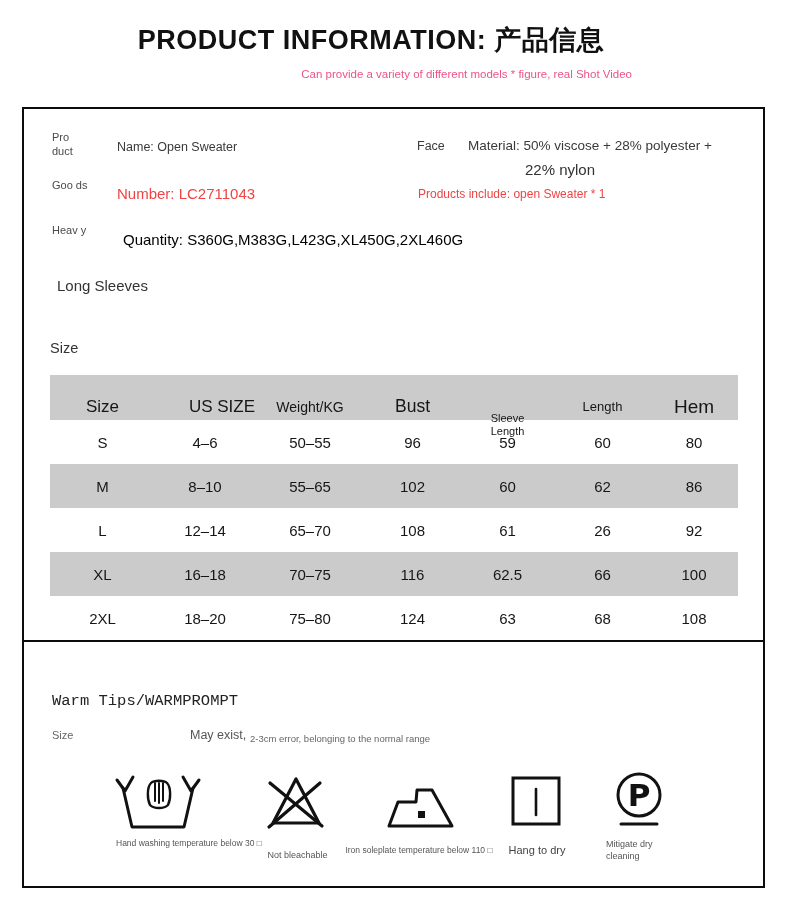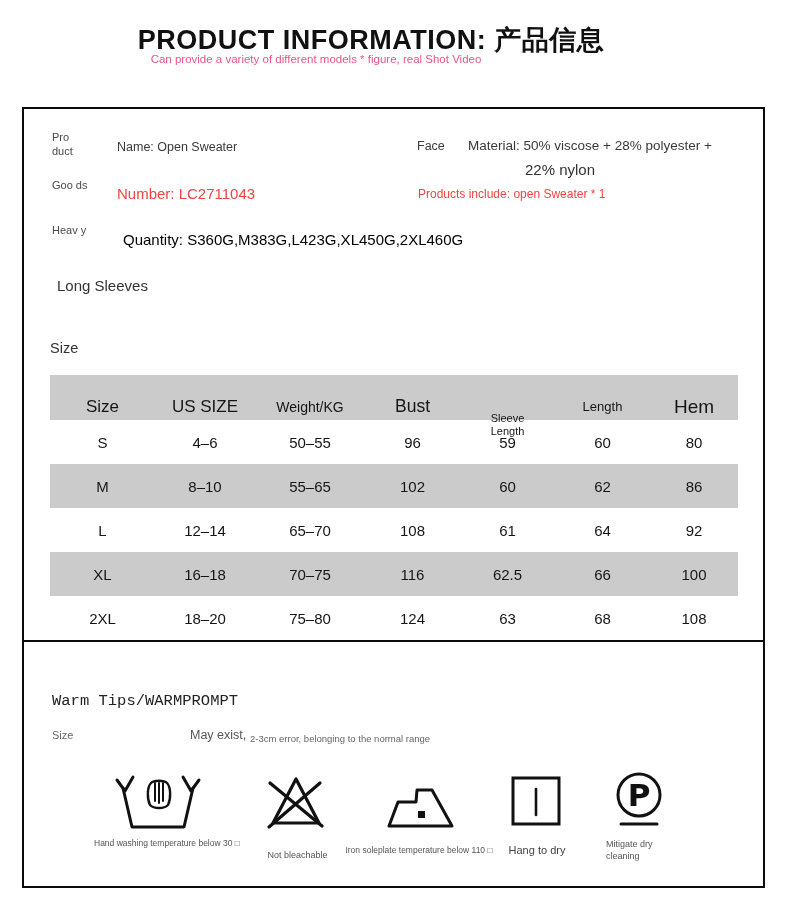--- a/index.html
+++ b/index.html
@@ -8,21 +8,21 @@
     width:790px; height:923px; position:relative; overflow:hidden;
     font-family:"Liberation Sans","DejaVu Sans",sans-serif; color:#333;
   }
   .abs { position:absolute; }
 
   .page-title {
     top:22px; left:0; width:742px; text-align:center;
     font-size:27px; font-weight:700; color:#111; letter-spacing:.5px;
   }
   .page-subtitle {
-    top:53px; left:0; width:632px; text-align:center;
+    top:68px; left:0; width:632px; text-align:right;
     font-size:11.5px; color:#ea5586;
   }
 
   .main-box {
     top:107px; left:22px; width:743px; height:781px;
     border:2px solid #0c0c0c; background:#fff;
   }
   .section-divider {
     top:640px; left:22px; width:743px; height:0;
     border-top:2px solid #0c0c0c;
@@ -43,34 +43,34 @@
   .v-sleeves  { top:277px; left:57px;  font-size:15px; color:#333; }
   .v-sizelbl  { top:340px; left:50px;  font-size:14.5px; color:#333; }
 
   .size-table { top:375px; left:50px; width:688px; font-size:15px; color:#161616; }
   .t-row {
     display:grid; grid-template-columns:105px 100px 110px 95px 95px 95px 88px;
     align-items:center; height:44px; text-align:center;
   }
   .t-head { height:45px; background:#cbcbcb; }
   .t-row.gray { background:#cbcbcb; }
-  .h0{font-size:17px;} .h1{font-size:17px;} .h2{font-size:14px;}
+  .h0{font-size:17px;} .h1{font-size:17px;text-align:right;} .h2{font-size:14px;}
   .h3{font-size:17.5px;} .h4{font-size:11px; line-height:1.2;margin-top:37px;}
   .h5{font-size:13px;} .h6{font-size:19px;}
   .h4 span{ display:inline-block; width:48px; }
 
   .wt-title  { top:692px; left:52px; font-size:15.5px; color:#222;font-family:Liberation Mono, monospace; }
   .wt-size   { top:729px; left:52px; font-size:11px; color:#666; }
   .wt-main   { top:728px; left:190px; font-size:12.5px; color:#555; }
   .wt-detail { top:733px; left:250px; font-size:9.5px; color:#666; }
 
   .care-icon { position:absolute; }
   .care-icon svg { display:block; }
   .care-label { position:absolute; font-size:8.5px; color:#555; line-height:1.3; }
-  .cl-0 { top:838px; left:94px; width:185px; text-align:left; }
+  .cl-0 { top:838px; left:116px; width:185px; text-align:left; }
   .cl-1 { top:850px; left:250px; width:95px;  text-align:center; font-size:9px; }
   .cl-2 { top:845px; left:338px; width:162px; text-align:center; }
   .cl-3 { top:843px; left:492px; width:90px;  text-align:center; font-size:11px; color:#444; }
   .cl-4 { top:839px; left:606px; width:75px;  text-align:left; font-size:9px; }
 </style>
 </head>
 <body>
 
 <div class="abs page-title">PRODUCT INFORMATION: 产品信息</div>
 <div class="abs page-subtitle">Can provide a variety of different models * figure, real Shot Video</div>
@@ -120,21 +120,21 @@
     <div>60</div>
     <div>62</div>
     <div>86</div>
   </div>
   <div class="t-row">
     <div>L</div>
     <div>12–14</div>
     <div>65–70</div>
     <div>108</div>
     <div>61</div>
-    <div>64</div>
+    <div>26</div>
     <div>92</div>
   </div>
   <div class="t-row gray">
     <div>XL</div>
     <div>16–18</div>
     <div>70–75</div>
     <div>116</div>
     <div>62.5</div>
     <div>66</div>
     <div>100</div>

